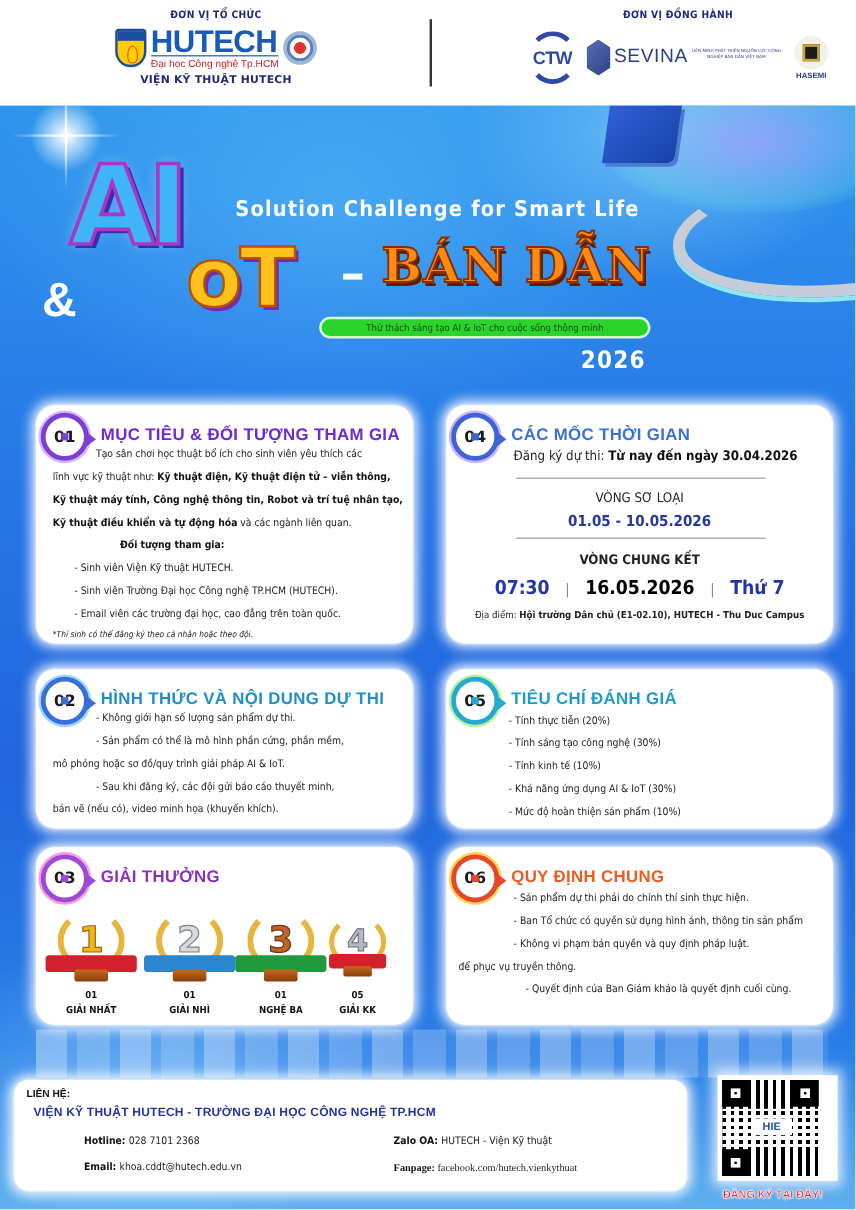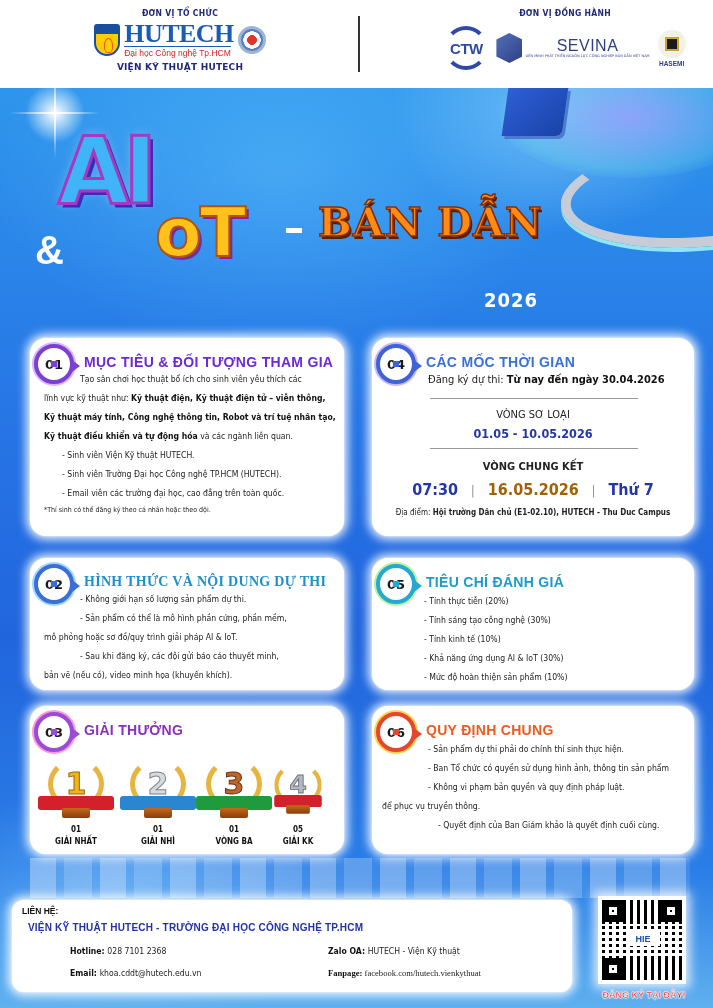--- a/index.html
+++ b/index.html
@@ -10,30 +10,30 @@
   .top { position: absolute; left: 0; top: 0; width: 713px; height: 88px; background: #fff; }
   .org-l { position: absolute; left: 85px; top: 8px; width: 190px; text-align: center; }
   .org-r { position: absolute; left: 440px; top: 8px; width: 250px; text-align: center; }
   .org-label { font-family: "DejaVu Sans Condensed", "DejaVu Sans", sans-serif; font-weight: bold; font-size: 8.5px; color: #1f2a7a; letter-spacing: .3px; }
   .vdivider { position: absolute; left: 358px; top: 16px; width: 1.5px; height: 56px; background: #333; }
   .hutech-row { display: flex; align-items: center; justify-content: center; gap: 4px; margin-top: 4px; }
   .shield { width: 26px; height: 32px; background: #ffcc00; border-radius: 3px 3px 13px 13px; border: 2px solid #1a4fa0; position: relative; }
   .shield::before { content: ""; position: absolute; left: 0; right: 0; top: 0; height: 8px; background: #1a4fa0; }
   .shield::after { content: ""; position: absolute; left: 8px; top: 12px; width: 7px; height: 13px; border-radius: 50% 50% 40% 40%; border: 1.5px solid #e0581b; }
   .hutech-word { display: flex; flex-direction: column; align-items: flex-start; }
-  .hutech-big { font-family: Liberation Serif, serif; font-weight: bold; font-size: 26px; color: #1a5bb6; line-height: 24px; letter-spacing: -.5px; }
+  .hutech-big { font-family: Liberation Sans, sans-serif; font-weight: bold; font-size: 26px; color: #1a5bb6; line-height: 24px; letter-spacing: -.5px; }
   .hutech-sub { font-family: "Liberation Sans", sans-serif; font-size: 8.5px; color: #d2232a; border-top: 1px solid #1a5bb6; padding-top: 1px; }
   .gear { width: 28px; height: 28px; border-radius: 50%; border: 3px solid #9cb5d8; background: radial-gradient(circle, #e2322c 30%, #f7f7f7 32%, #f7f7f7 55%, #5a7fbf 57%); }
   .vkt { font-weight: bold; font-size: 9px; color: #1f2a7a; margin-top: 4px; letter-spacing: .2px; }
 
   .partner-row { display: flex; align-items: center; justify-content: center; gap: 8px; margin-top: 8px; }
   .ctw { width: 44px; height: 44px; border-radius: 50%; border: 4px solid #2e4aa6; border-left-color: transparent; border-right-color: transparent; display: flex; align-items: center; justify-content: center; font-family: "Liberation Sans", sans-serif; font-weight: bold; font-size: 15px; color: #2e4aa6; letter-spacing: -.5px; }
   .sevina { display: flex; align-items: center; gap: 3px; }
   .sevina-cube { width: 26px; height: 30px; background: linear-gradient(135deg, #5570b8, #2e3f86); clip-path: polygon(50% 0, 100% 22%, 100% 78%, 50% 100%, 0 78%, 0 22%); }
-  .sevina-txt { display: flex; flex-direction: column; }
+  .sevina-txt { display: flex; flex-direction: row; }
   .sevina-big { font-family: "Liberation Sans", sans-serif; font-size: 16px; color: #2e3f86; line-height: 16px; letter-spacing: .5px; }
   .sevina-small { font-size: 3.5px; color: #2e3f86; line-height: 5px; }
   .hasemi { display: flex; flex-direction: column; align-items: center; }
   .chip { width: 28px; height: 28px; border-radius: 50%; background: #f1f1e6; display: flex; align-items: center; justify-content: center; }
   .chip-in { width: 14px; height: 14px; background: #1b1b1b; border: 2px solid #c9a53a; }
   .hasemi-t { font-family: "Liberation Sans", sans-serif; font-weight: bold; font-size: 6.5px; color: #2e3f86; margin-top: 2px; }
 
   
   .poster { position: absolute; left: 0; top: 88px; width: 713px; height: 920px;
     background:
@@ -85,44 +85,44 @@
   .t-blue { color: #3a70d9; }
   .t-teal { color: #1c9bcc; }
   .t-gp { color: #8a2fbe; }
   .t-orange { color: #ef5a1f; }
 
   .body { position: absolute; font-family: "DejaVu Sans Condensed", "DejaVu Sans", sans-serif; font-size: 8.6px; color: #222; line-height: 19px; }
   .body b { font-weight: bold; color: #111; }
   .ind { padding-left: 36px; }
   .ind2 { padding-left: 18px; }
   .ind3 { padding-left: 56px; }
-  .note { font-size: 7px; line-height: 14px; }
+  .note { font-style: italic; font-size: 7px; line-height: 14px; }
 
   
   .tl { position: absolute; left: 0; width: 100%; text-align: center; font-family: "DejaVu Sans Condensed", "DejaVu Sans", sans-serif; }
   .hr { position: absolute; left: 58px; width: 208px; height: 1px; background: #999; }
   .blue-dk { color: #2236a8; }
-  .red { color: #a16207; }
+  .red { color: #000000; }
 
   
   .prize { position: absolute; top: 52px; display: flex; flex-direction: column; align-items: center; }
   .trophy { position: relative; width: 64px; height: 64px; }
   .wreath { position: absolute; left: 4px; top: 0; width: 56px; height: 52px; border-radius: 50%; border: 5px solid #e7b43e; border-top-color: transparent; }
   .num { position: absolute; left: 0; right: 0; top: 8px; text-align: center; font-family: "DejaVu Sans", sans-serif; font-weight: bold; font-size: 30px; }
   .ribbon { position: absolute; left: -6px; top: 38px; width: 76px; height: 14px; border-radius: 3px; }
   .base { position: absolute; left: 18px; top: 50px; width: 28px; height: 10px; background: linear-gradient(#c26a1a, #8a3d0d); border-radius: 2px; }
   .p-label { font-family: "DejaVu Sans Condensed", "DejaVu Sans", sans-serif; font-weight: bold; font-size: 8px; color: #111; text-align: center; line-height: 12px; margin-top: 2px; }
 
   
   .lienhe { position: absolute; left: 10px; top: 6px; font-family: "Liberation Sans", sans-serif; font-weight: bold; font-size: 8.5px; color: #111; }
   .inst { position: absolute; left: 0; width: 100%; top: 22px; text-align: left; font-family: "Liberation Sans", sans-serif; font-weight: bold; font-size: 10px; color: #2233a8; letter-spacing: .2px; padding-left: 16px; }
   .ct { position: absolute; font-family: "DejaVu Sans Condensed", "DejaVu Sans", sans-serif; font-size: 8.6px; color: #222; }
   .ct b { color: #111; }
 
-  .qr { position: absolute; left: 598px; top: 808px; width: 88px; height: 88px; background: #fff; padding: 4px; box-shadow: 0 0 10px 4px rgba(255,255,255,.8); }
+  .qr { position: absolute; left: 598px; top: 808px; width: 100px; height: 88px; background: #fff; padding: 4px; box-shadow: 0 0 10px 4px rgba(255,255,255,.8); }
   .qr-grid { width: 80px; height: 80px; position: relative;
     background:
       linear-gradient(90deg, #000 0 100%) 0 0/22px 22px no-repeat,
       linear-gradient(90deg, #000 0 100%) 58px 0/22px 22px no-repeat,
       linear-gradient(90deg, #000 0 100%) 0 58px/22px 22px no-repeat,
       repeating-linear-gradient(90deg, #000 0 3px, #fff 3px 7px),
       #fff; }
   .qr-grid::before { content:""; position: absolute; inset: 24px 0 24px 0; background: repeating-linear-gradient(0deg, #fff 0 3px, transparent 3px 6px); }
   .qr-eye { position: absolute; width: 22px; height: 22px; background: #000; border: 4px solid #000; }
   .qr-eye i { position: absolute; inset: 3px; background: #fff; }
@@ -175,33 +175,36 @@
   <div class="ring"></div>
   <div class="cube"></div>
   <div class="flare" style="left:20px;top:-10px;"></div>
   <div class="flare" style="left:500px;top:310px;width:40px;height:40px;"></div>
   <div class="city"></div>
 
   <div class="big-ai">AI</div>
   <div class="big-amp">&amp;</div>
   <div class="big-ot">oT</div>
   <div class="dash"></div>
+  <div class="slogan">Solution Challenge for Smart Life</div>
   <div class="bandan">BÁN DẪN</div>
+  <div class="green-pill">Thử thách sáng tạo AI &amp; IoT cho cuộc sống thông minh</div>
   <div class="year">2026</div>
 
   <div class="card c1">
     <div class="badge b-purple">
         <span>01</span>
       </div>
     <div class="ctitle t-purple">MỤC TIÊU &amp; ĐỐI TƯỢNG THAM GIA</div>
     <div class="body" style="left:14px;top:32px;width:296px;">
       <div class="ind">Tạo sân chơi học thuật bổ ích cho sinh viên yêu thích các</div>
       <div><span>lĩnh vực kỹ thuật như: </span><b>Kỹ thuật điện, Kỹ thuật điện tử – viễn thông,</b></div>
       <div><b>Kỹ thuật máy tính, Công nghệ thông tin, Robot và trí tuệ nhân tạo,</b></div>
       <div><b>Kỹ thuật điều khiển và tự động hóa</b><span> và các ngành liên quan.</span></div>
+      <div class="ind3"><b>Đối tượng tham gia:</b></div>
       <div class="ind2">-  Sinh viên Viện Kỹ thuật HUTECH.</div>
       <div class="ind2">-  Sinh viên Trường Đại học Công nghệ TP.HCM (HUTECH).</div>
       <div class="ind2">-  Email viên các trường đại học, cao đẳng trên toàn quốc.</div>
       <div class="note">*Thí sinh có thể đăng ký theo cá nhân hoặc theo đội.</div>
     </div>
   </div>
 
   <div class="card c4">
     <div class="badge b-blue">
         <span>04</span>
@@ -220,21 +223,21 @@
       <span style="color:#888;font-weight:normal;margin:0 8px;font-size:12px;">|</span>
       <span class="blue-dk">Thứ 7</span>
     </div>
     <div class="tl" style="top:170px;font-size:8px;color:#222;"><span>Địa điểm: </span><b>Hội trường Dân chủ (E1-02.10), HUTECH - Thu Duc Campus</b></div>
   </div>
 
   <div class="card c2">
     <div class="badge b-cyan" style="border-color:#3a6fd9;color:#3a6fd9;box-shadow:0 0 0 2px #9fd7ff;">
         <span>02</span>
       </div>
-    <div class="ctitle t-teal" style="color:#1e8fcb;font-family:Liberation Serif, serif;">HÌNH THỨC VÀ NỘI DUNG DỰ THI</div>
+    <div class="ctitle t-teal" style="color:#1e8fcb;">HÌNH THỨC VÀ NỘI DUNG DỰ THI</div>
     <div class="body" style="left:14px;top:32px;width:296px;">
       <div class="ind">-   Không giới hạn số lượng sản phẩm dự thi.</div>
       <div class="ind">-   Sản phẩm có thể là mô hình phần cứng, phần mềm,</div>
       <div>mô phỏng hoặc sơ đồ/quy trình giải pháp AI &amp; IoT.</div>
       <div class="ind">-   Sau khi đăng ký, các đội gửi báo cáo thuyết minh,</div>
       <div>bản vẽ (nếu có), video minh họa (khuyến khích).</div>
     </div>
   </div>
 
   <div class="card c5">
@@ -285,21 +288,21 @@
 
     <div class="prize" style="left:172px;">
       <div class="trophy">
         <div class="wreath"></div>
         <div class="num" style="color:#c0652a;-webkit-text-stroke:1px #6b3310;">3</div>
         <div class="ribbon" style="background:#1f9a3c;"></div>
         <div class="base"></div>
       </div>
       <div class="p-label">
           <div>01</div>
-          <div>VÒNG BA</div>
+          <div>NGHỆ BA</div>
         </div>
     </div>
 
     <div class="prize" style="left:236px;">
       <div class="trophy" style="transform:scale(.85);">
         <div class="wreath"></div>
         <div class="num" style="color:#b4b8c0;-webkit-text-stroke:1px #6b6f78;">4</div>
         <div class="ribbon" style="background:#d3202a;left:4px;width:56px;"></div>
         <div class="base"></div>
       </div>

